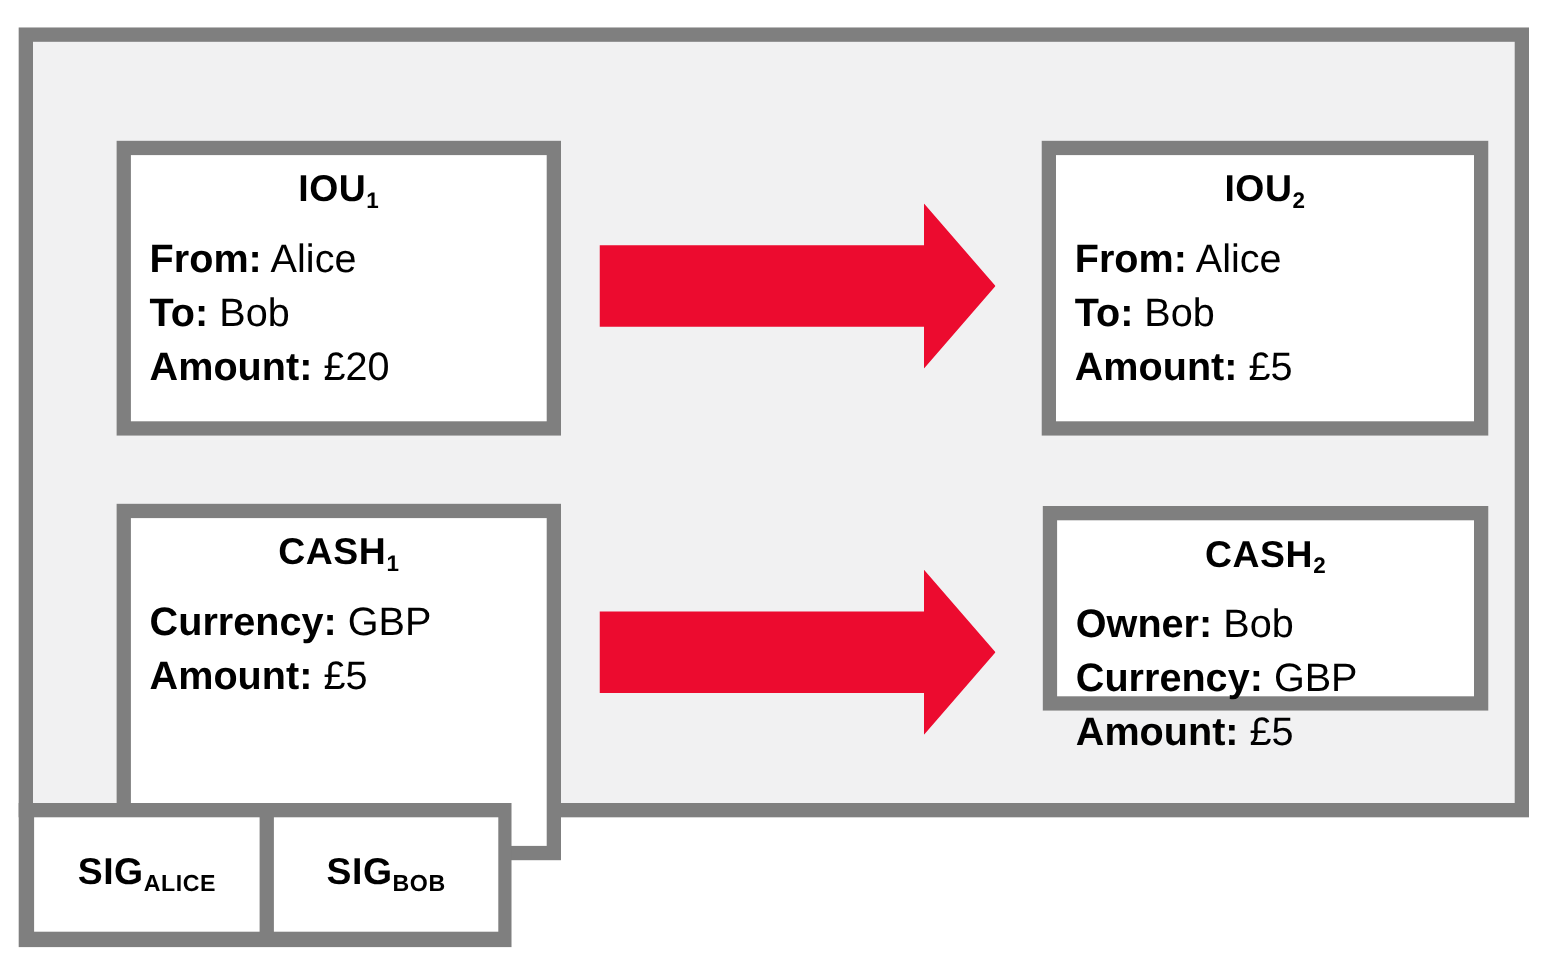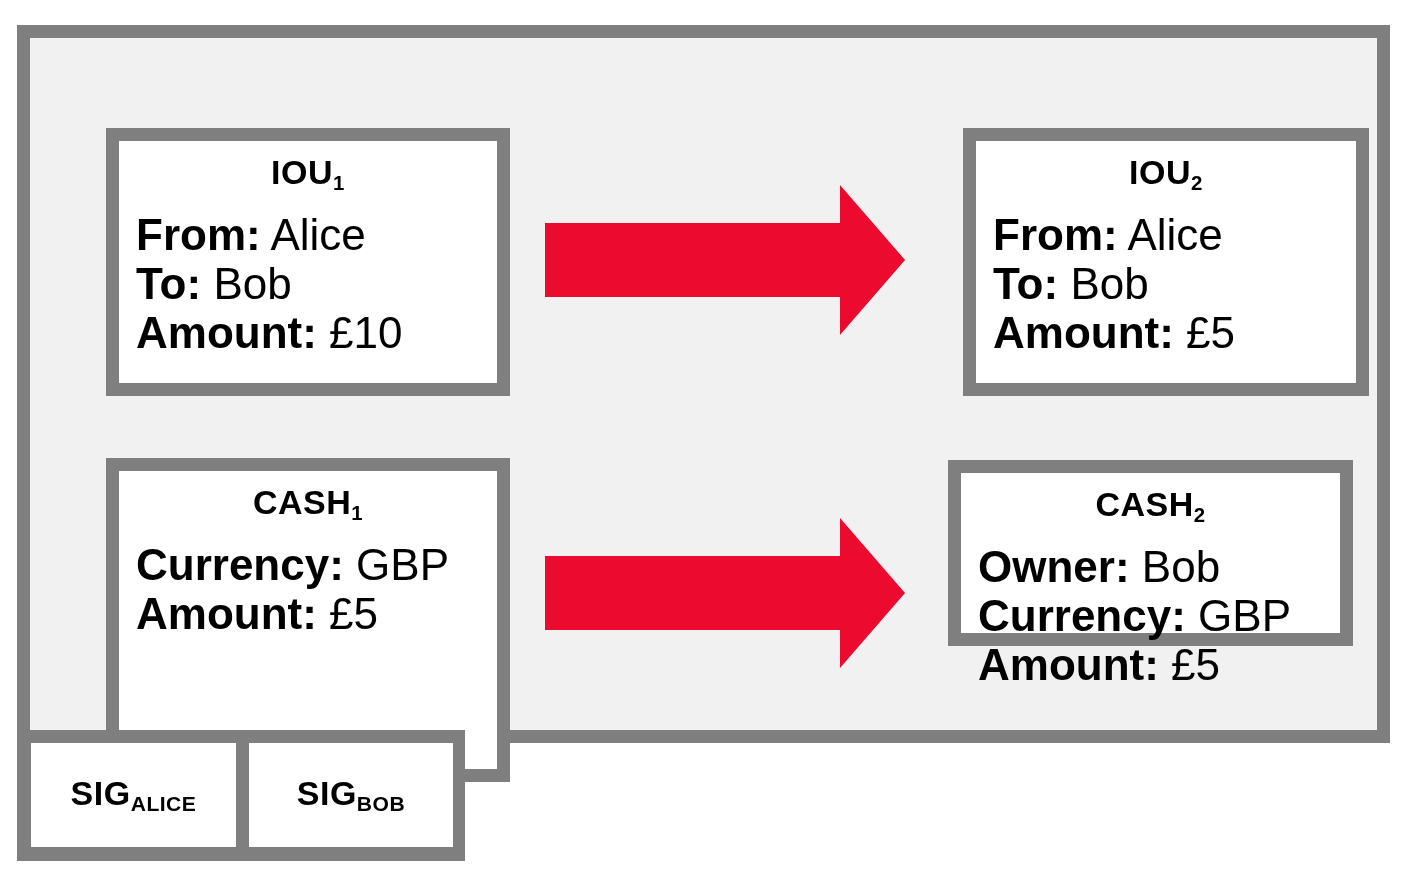--- a/index.html
+++ b/index.html
@@ -36,33 +36,33 @@
   }
   .state-box .title {
     text-align: center;
     font-weight: bold;
     font-size: 34px;
     line-height: 54px;
     padding-top: 4px;
     letter-spacing: 0.5px;
   }
   .state-box .field {
-    font-size: 44px;
+    font-size: 36px;
     line-height: 49px;
     padding-left: 17px;
     white-space: nowrap;
   }
   .state-box .field .lbl { font-weight: bold; }
   .sub {
     font-size: 0.60em;
     font-weight: bold;
     vertical-align: -0.28em;
   }
   .iou1  { left: 76px;  top: 90px;  width: 404px; height: 268px; }
-  .iou2  { left: 917px; top: 90px;  width: 406px; height: 268px; margin-left: 16px; }
+  .iou2  { left: 917px; top: 90px;  width: 406px; height: 268px; }
   .cash1 { left: 76px;  top: 420px; width: 404px; height: 324px; }
   .cash2 { left: 918px; top: 422px; width: 405px; height: 186px; }
 
   
   .arrow {
     position: absolute;
     width: 360px;
     height: 150px;
   }
   .arrow1 { left: 515px; top: 147px; }
@@ -99,21 +99,21 @@
 <body>
 
 <div class="stage">
 
   <div class="tx-container">
 
     <div class="state-box iou1">
       <div class="title"><span>IOU</span><span class="sub">1</span></div>
       <div class="field"><span class="lbl">From:</span> <span>Alice</span></div>
       <div class="field"><span class="lbl">To:</span> <span>Bob</span></div>
-      <div class="field"><span class="lbl">Amount:</span> <span>£10</span></div>
+      <div class="field"><span class="lbl">Amount:</span> <span>£20</span></div>
     </div>
 
     <div class="state-box iou2">
       <div class="title"><span>IOU</span><span class="sub">2</span></div>
       <div class="field"><span class="lbl">From:</span> <span>Alice</span></div>
       <div class="field"><span class="lbl">To:</span> <span>Bob</span></div>
       <div class="field"><span class="lbl">Amount:</span> <span>£5</span></div>
     </div>
 
     <div class="state-box cash1">

